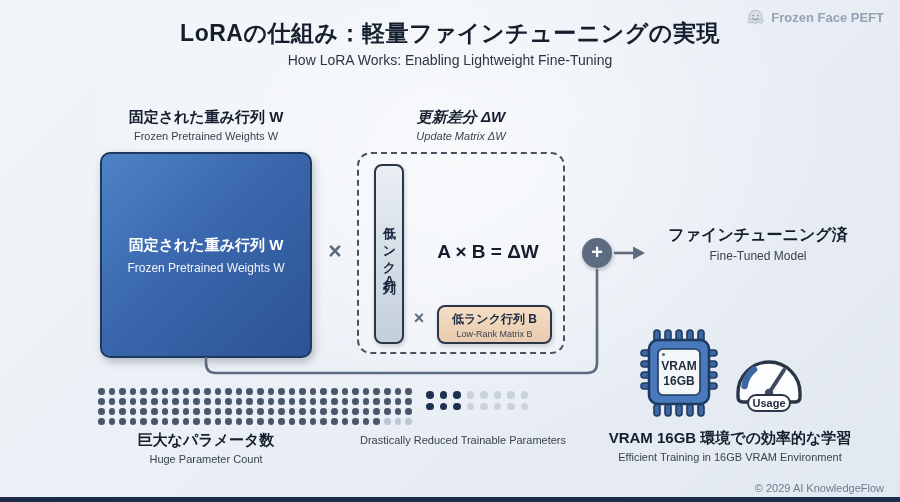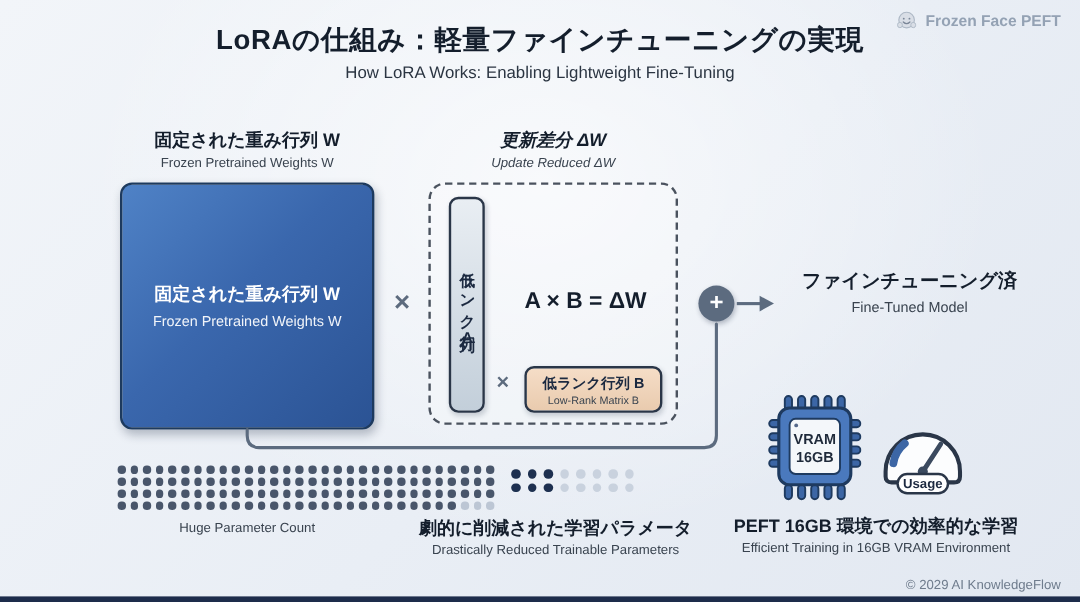--- a/index.html
+++ b/index.html
@@ -103,21 +103,21 @@
     </span>
     <span class="lbl">Frozen Face PEFT</span>
   </div>
 
   <div class="colhead" style="left:95px; top:108px; width:222px;">
     <div class="jp">固定された重み行列 W</div>
     <div class="en">Frozen Pretrained Weights W</div>
   </div>
   <div class="colhead" style="left:351px; top:108px; width:220px;font-style:italic;">
     <div class="jp">更新差分 ΔW</div>
-    <div class="en">Update Reduced ΔW</div>
+    <div class="en">Update Matrix ΔW</div>
   </div>
 
   <div class="frozen-box">
     <div class="jp">固定された重み行列 W</div>
     <div class="en">Frozen Pretrained Weights W</div>
   </div>
 
   <div class="op-x1">×</div>
 
   <div class="dashed-box"></div>
@@ -268,20 +268,21 @@
         <span class="dot" style="background: rgb(73, 86, 107);"></span>
         <span class="dot" style="background: rgb(73, 86, 107);"></span>
         <span class="dot" style="background: rgb(73, 86, 107);"></span>
         <span class="dot" style="background: rgb(73, 86, 107);"></span>
         <span class="dot" style="background: rgb(188, 198, 212);"></span>
         <span class="dot" style="background: rgb(188, 198, 212);"></span>
         <span class="dot" style="background: rgb(188, 198, 212);"></span>
       </div>
     </div>
   <div class="caption" style="left:75px; top:431px; width:262px;">
+    <div class="jp">巨大なパラメータ数</div>
     <div class="en">Huge Parameter Count</div>
   </div>
 
   <div class="dots dots-small">
       <div class="dot-row">
         <span class="dot" style="background: rgb(29, 48, 80);"></span>
         <span class="dot" style="background: rgb(29, 48, 80);"></span>
         <span class="dot" style="background: rgb(29, 48, 80);"></span>
         <span class="dot" style="background: rgb(201, 210, 222);"></span>
         <span class="dot" style="background: rgb(201, 210, 222);"></span>
@@ -294,21 +295,20 @@
         <span class="dot" style="background: rgb(29, 48, 80);"></span>
         <span class="dot" style="background: rgb(29, 48, 80);"></span>
         <span class="dot" style="background: rgb(201, 210, 222);"></span>
         <span class="dot" style="background: rgb(201, 210, 222);"></span>
         <span class="dot" style="background: rgb(201, 210, 222);"></span>
         <span class="dot" style="background: rgb(201, 210, 222);"></span>
         <span class="dot" style="background: rgb(201, 210, 222);"></span>
       </div>
     </div>
   <div class="caption" style="left:332px; top:431px; width:262px;">
-    <div class="jp">劇的に削減された学習パラメータ</div>
     <div class="en">Drastically Reduced Trainable Parameters</div>
   </div>
 
   <div class="icon-abs" style="left:640px; top:328px;">
     <svg width="78" height="90" viewBox="0 0 78 90">
       <g fill="#3c66a5" stroke="#1e3a5f" stroke-width="1.6">
         <rect x="14" y="2" width="6" height="12" rx="3"></rect>
           <rect x="25" y="2" width="6" height="12" rx="3"></rect>
         <rect x="36" y="2" width="6" height="12" rx="3"></rect>
           <rect x="47" y="2" width="6" height="12" rx="3"></rect>
@@ -340,19 +340,19 @@
       <path d="M4 50 A31 31 0 0 1 66 50 L66 54 Q66 59 61 59 L9 59 Q4 59 4 54 Z" fill="#fcfdfe" stroke="#2a3648" stroke-width="3.4"></path>
       <path d="M10.5 43 A26 26 0 0 1 20 26.5" fill="none" stroke="#3c66a5" stroke-width="6.5" stroke-linecap="round"></path>
       <line x1="35" y1="50" x2="50" y2="27" stroke="#3b4a5f" stroke-width="4" stroke-linecap="round"></line>
       <circle cx="35" cy="50" r="4.2" fill="#3b4a5f"></circle>
       <rect x="14" y="52" width="42" height="16" rx="8" fill="#ffffff" stroke="#2a3648" stroke-width="2"></rect>
       <text x="35" y="64" text-anchor="middle" font-size="11" font-weight="bold" fill="#1c2940" font-family="Liberation Sans, DejaVu Sans, sans-serif" id="gauge-lbl">Usage</text>
     </svg>
   </div>
 
   <div class="caption" style="left:592px; top:429px; width:276px;">
-    <div class="jp">PEFT 16GB 環境での効率的な学習</div>
+    <div class="jp">VRAM 16GB 環境での効率的な学習</div>
     <div class="en">Efficient Training in 16GB VRAM Environment</div>
   </div>
 
   <div class="copyright">© 2029 AI KnowledgeFlow</div>
   <div class="bottom-bar"></div>
 </div>
 
 </body></html>

